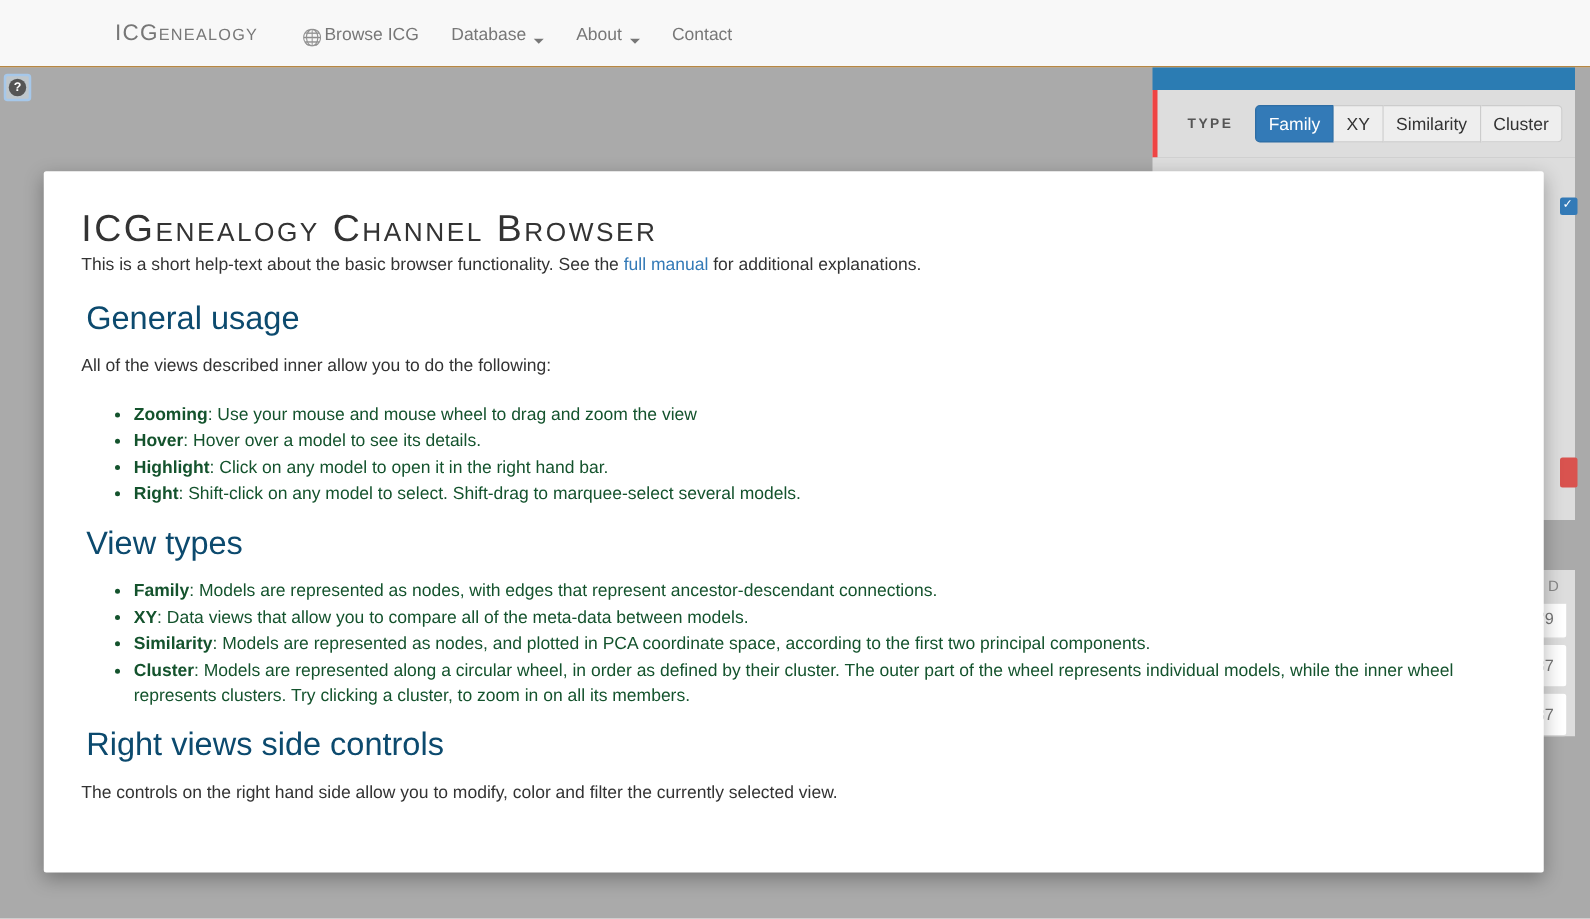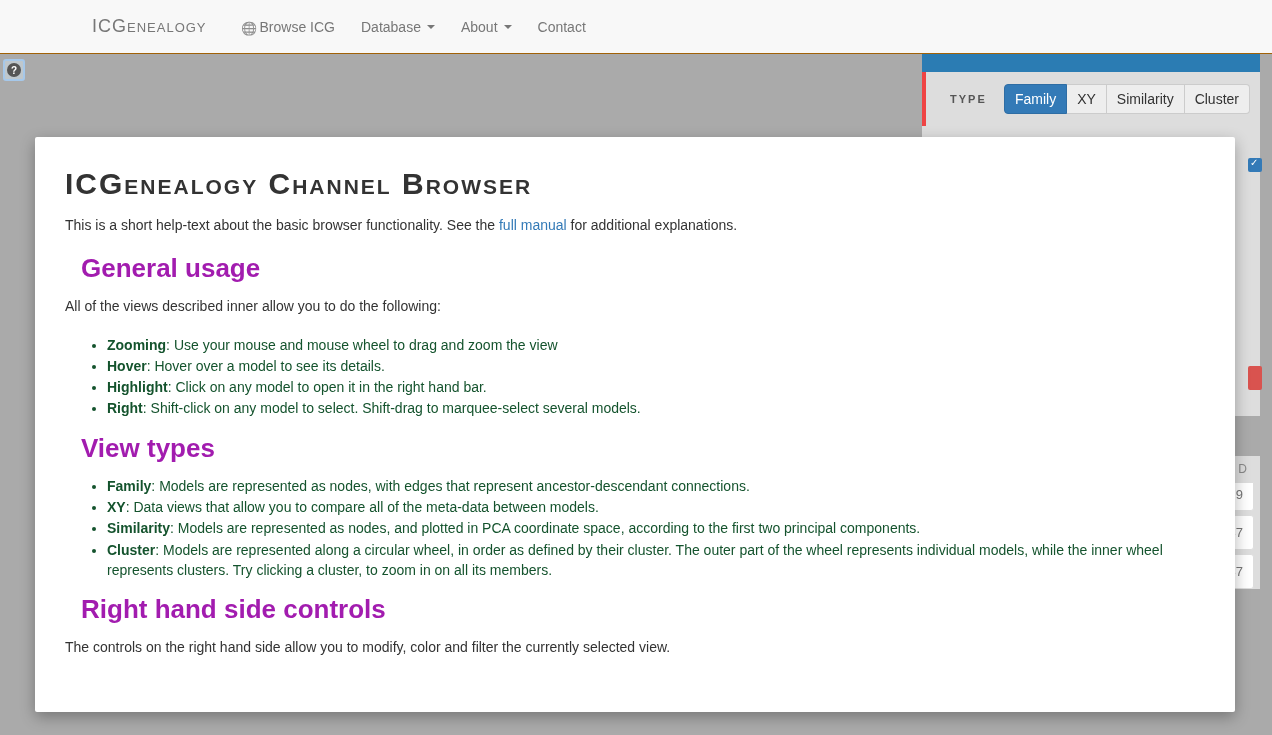--- a/index.html
+++ b/index.html
@@ -1,21 +1,21 @@
 <!DOCTYPE html>
 <html><head>
 <meta charset="utf-8">
 <style>
   *{box-sizing:border-box;margin:0;padding:0}
   body{font-family:"Helvetica Neue",Helvetica,Arial,sans-serif;font-size:14px;color:#333;background:#fff;width:1272px;height:735px;overflow:hidden;position:relative}
   
   .navbar{height:54px;background:#f8f8f8;border-bottom:1px solid #a16207;display:flex;align-items:center;padding:0 30px 0 92px}
   .brand{font-family:"Trebuchet MS","Lucida Grande",sans-serif;font-variant:small-caps;letter-spacing:1px;font-size:18px;color:#777;margin-right:22px}
   .nav-left{display:flex;align-items:center;gap:0}
-  .nav-item{color:#777;padding:15px 13px;cursor:pointer;display:flex;align-items:center;gap:4px}
+  .nav-item{color:#777;padding:15px 13px;cursor:pointer;display:flex;align-items:flex-end;gap:4px}
   .nav-item .caret{width:0;height:0;border-left:4px solid transparent;border-right:4px solid transparent;border-top:4px solid #777;display:inline-block;margin-left:2px}
   .nav-right{margin-left:auto;display:flex;align-items:center}
   .globe-icon,.cloud-icon,.user-icon{display:inline-block;width:14px;height:14px}
   .globe-icon::before{content:"🌐";font-size:13px;color:#777;filter:grayscale(1)}
   .cloud-icon::before{content:"☁";font-size:13px;color:#777}
   .user-icon::before{content:"👤";font-size:13px;color:#777;filter:grayscale(1)}
   
   .backdrop{position:absolute;top:54px;left:0;right:0;bottom:0;background:#aaa}
   
   .help-btn{position:absolute;top:59px;left:3px;width:22px;height:22px;background:#bfc7cc;border:2px solid #a6c8ea;border-radius:3px;display:flex;align-items:center;justify-content:center;font-weight:bold;color:#333;font-size:12px;cursor:pointer}
@@ -38,24 +38,24 @@
   .side-gap{height:40px;background:#aaa}
   .side-list{background:#ddd;padding:0}
   .letterhead{background:#ddd;color:#888;font-size:12px;padding:6px 12px;text-align:right;letter-spacing:1px}
   .list-row{background:#fff;border:1px solid #ddd;border-radius:3px;margin:4px 6px;padding:6px 10px;display:flex;align-items:center;gap:12px;cursor:pointer}
   .list-row.peek{margin-top:0;border-top-left-radius:0;border-top-right-radius:0;padding-top:4px;padding-bottom:8px}
   .badge-id{background:#444;color:#fff;border-radius:3px;padding:3px 8px;font-size:13px;font-weight:bold;min-width:44px;text-align:center}
   .row-name{font-weight:bold;color:#333;flex:1}
   .row-num{color:#777;font-size:13px}
   
   .modal{position:absolute;top:137px;left:35px;width:1200px;background:#fff;padding:30px 30px 36px 30px;box-shadow:0 5px 15px rgba(0,0,0,.3);border-radius:2px}
-  .modal h1{font-family:"Trebuchet MS","Lucida Grande",sans-serif;font-variant:small-caps;letter-spacing:2px;font-size:30px;color:#333;font-weight:700;margin-bottom:14px}
+  .modal h1{font-family:"Trebuchet MS","Lucida Grande",sans-serif;font-variant:small-caps;letter-spacing:2px;font-size:30px;color:#333;font-weight:400;}
   .modal p{color:#333;margin-bottom:18px;line-height:1.45}
   .modal a{color:#337ab7;text-decoration:none}
-  .modal h2{font-size:26px;font-weight:700;color:#a21caf;margin:14px 0 12px 16px}
+  .modal h2{font-size:26px;font-weight:400;color:#0c4a6e;margin:14px 0 12px 4px}
   .modal ul{list-style:disc;padding-left:42px;margin-bottom:14px}
   .modal li{line-height:1.45;margin-bottom:1px;color:#14532d}
   .modal li b{font-weight:bold}
 </style>
 </head>
 <body>
 
 <div class="navbar">
   <div class="brand">ICGenealogy</div>
   <div class="nav-left">
@@ -131,15 +131,15 @@
       <li><b>Highlight</b><span>: Click on any model to open it in the right hand bar.</span></li>
       <li><b>Right</b><span>: Shift-click on any model to select. Shift-drag to marquee-select several models.</span></li>
     </ul>
   <h2>View types</h2>
   <ul id="ul-view">
       <li><b>Family</b><span>: Models are represented as nodes, with edges that represent ancestor-descendant connections.</span></li>
       <li><b>XY</b><span>: Data views that allow you to compare all of the meta-data between models.</span></li>
       <li><b>Similarity</b><span>: Models are represented as nodes, and plotted in PCA coordinate space, according to the first two principal components.</span></li>
       <li><b>Cluster</b><span>: Models are represented along a circular wheel, in order as defined by their cluster. The outer part of the wheel represents individual models, while the inner wheel represents clusters. Try clicking a cluster, to zoom in on all its members.</span></li>
     </ul>
-  <h2>Right hand side controls</h2>
+  <h2>Right views side controls</h2>
   <p>The controls on the right hand side allow you to modify, color and filter the currently selected view.</p>
 </div>
 
 </body></html>

